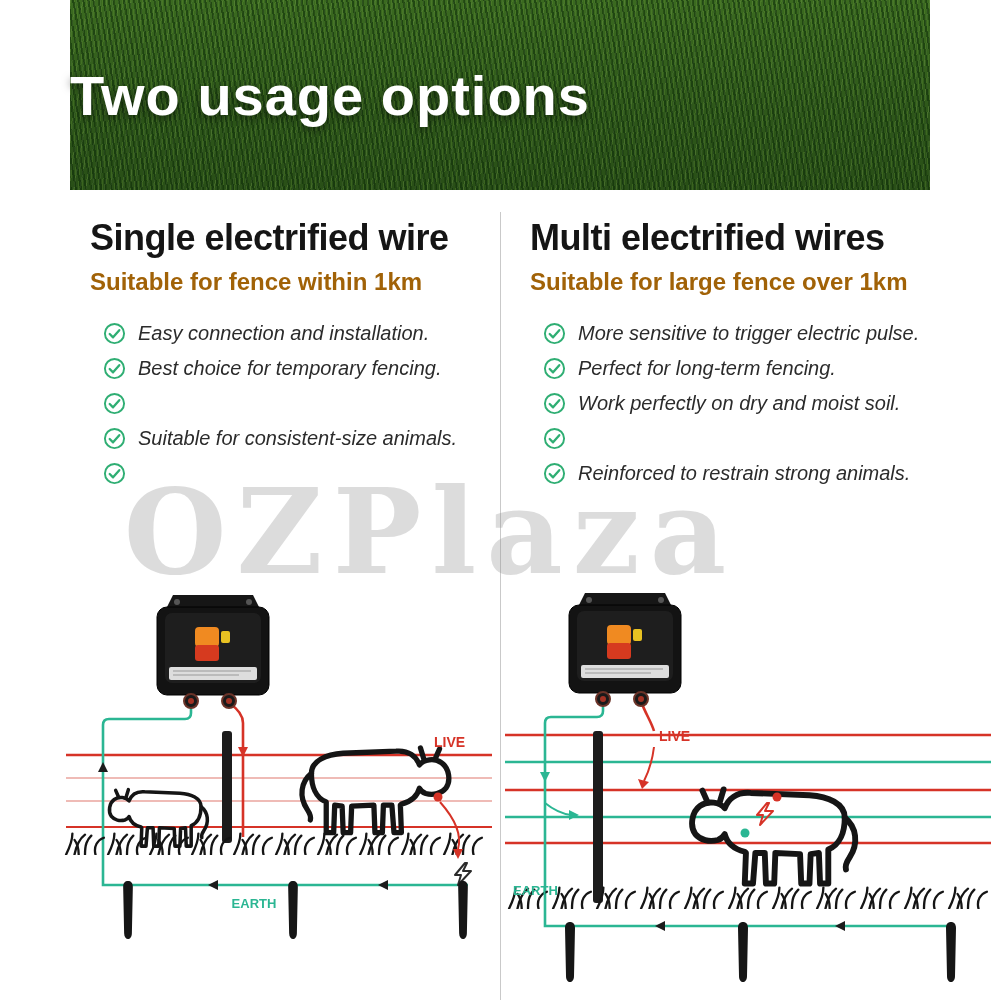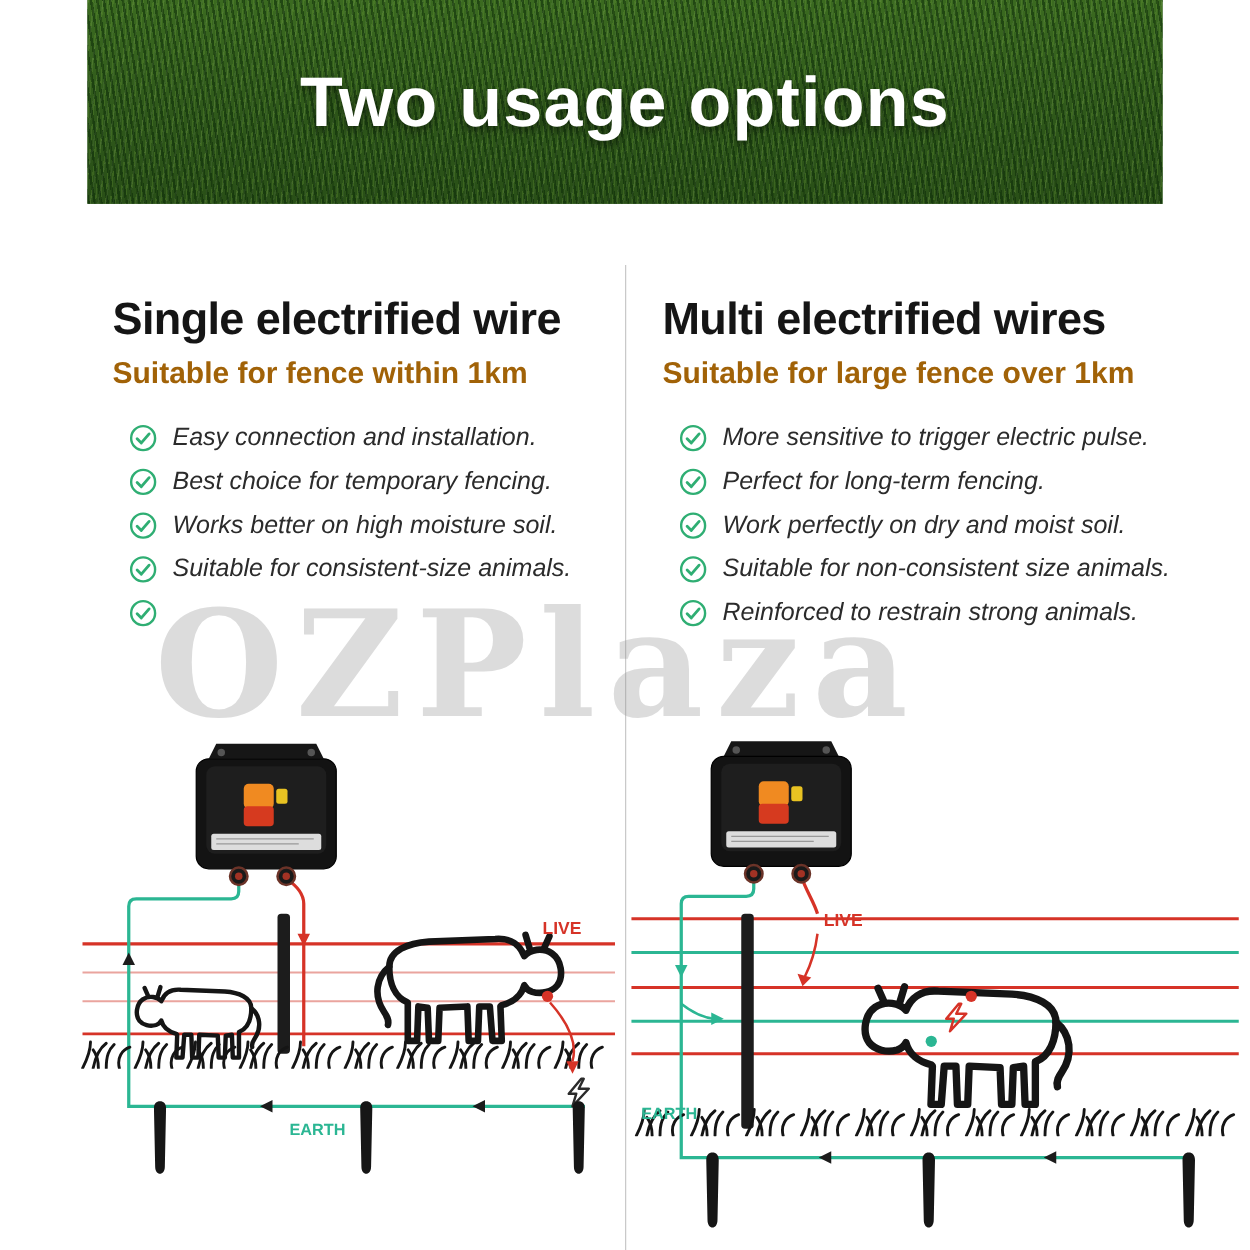--- a/index.html
+++ b/index.html
@@ -1,35 +1,35 @@
 <!DOCTYPE html>
 <html><head>
 <meta charset="utf-8">
 <style>
   html,body{margin:0;padding:0;background:#fff;}
   .page{position:relative;width:1000px;height:1000px;background:#ffffff;overflow:hidden;
         font-family:"Liberation Sans",sans-serif;}
 
   
-  .banner{position:absolute;left:70px;top:0;width:860px;height:163px;
-          display:flex;align-items:center;justify-content:center;
+  .banner{position:absolute;left:70px;top:0;width:860px;height:190px;
+          display:flex;align-items:center;
           background-color:#2f5d1e;
           background-image:
             repeating-linear-gradient(100deg, rgba(255,255,255,0.05) 0 1px, transparent 1px 6px),
             repeating-linear-gradient(80deg, rgba(8,38,6,0.5) 0 2px, transparent 2px 5px),
             repeating-linear-gradient(95deg, rgba(120,170,60,0.22) 0 1px, transparent 1px 4px),
             linear-gradient(180deg,#3b6a20 0%,#2e571a 60%,#294f17 100%);}
   .banner h1{margin:0;color:#fff;font-size:56px;font-weight:700;letter-spacing:1px;
              text-shadow:0 3px 8px rgba(0,0,0,0.5);}
 
   
   .divider{position:absolute;left:500px;top:212px;width:1px;height:788px;background:#c9c9c9;}
 
   
-  .col{position:absolute;top:234px;width:420px;}
+  .col{position:absolute;top:217px;width:420px;}
   .col.left{left:90px;}
   .col.right{left:530px;}
   .col h2{margin:0;font-size:36px;font-weight:800;color:#151515;letter-spacing:-0.5px;}
   .col h3{margin:9px 0 26px;font-size:24px;font-weight:700;color:#a16207;}
   ul.bullets{list-style:none;margin:13px;padding:0;font-style:italic;}
   ul.bullets li{display:flex;align-items:center;gap:12px;margin-bottom:12px;
                 font-size:20px;color:#2b2b2b;}
   .check{width:23px;height:23px;flex:0 0 23px;color:#2fae73;}
   .check svg{display:block;width:100%;height:100%;}
 
@@ -128,21 +128,20 @@
           </span>
         <span>Best choice for temporary fencing.</span>
       </li>
       <li>
         <span class="check">
             <svg viewBox="0 0 24 24">
               <circle cx="12" cy="12" r="10" fill="none" stroke="currentColor" stroke-width="2"></circle>
               <path d="M7 12.5 L10.5 16 L17 8.5" fill="none" stroke="currentColor" stroke-width="2.4" stroke-linecap="round" stroke-linejoin="round"></path>
             </svg>
           </span>
-        <span>Works better on high moisture soil.</span>
       </li>
       <li>
         <span class="check">
             <svg viewBox="0 0 24 24">
               <circle cx="12" cy="12" r="10" fill="none" stroke="currentColor" stroke-width="2"></circle>
               <path d="M7 12.5 L10.5 16 L17 8.5" fill="none" stroke="currentColor" stroke-width="2.4" stroke-linecap="round" stroke-linejoin="round"></path>
             </svg>
           </span>
         <span>Suitable for consistent-size animals.</span>
       </li>
@@ -188,21 +187,20 @@
           </span>
         <span>Work perfectly on dry and moist soil.</span>
       </li>
       <li>
         <span class="check">
             <svg viewBox="0 0 24 24">
               <circle cx="12" cy="12" r="10" fill="none" stroke="currentColor" stroke-width="2"></circle>
               <path d="M7 12.5 L10.5 16 L17 8.5" fill="none" stroke="currentColor" stroke-width="2.4" stroke-linecap="round" stroke-linejoin="round"></path>
             </svg>
           </span>
-        <span>Suitable for non-consistent size animals.</span>
       </li>
       <li>
         <span class="check">
             <svg viewBox="0 0 24 24">
               <circle cx="12" cy="12" r="10" fill="none" stroke="currentColor" stroke-width="2"></circle>
               <path d="M7 12.5 L10.5 16 L17 8.5" fill="none" stroke="currentColor" stroke-width="2.4" stroke-linecap="round" stroke-linejoin="round"></path>
             </svg>
           </span>
         <span>Reinforced to restrain strong animals.</span>
       </li>

